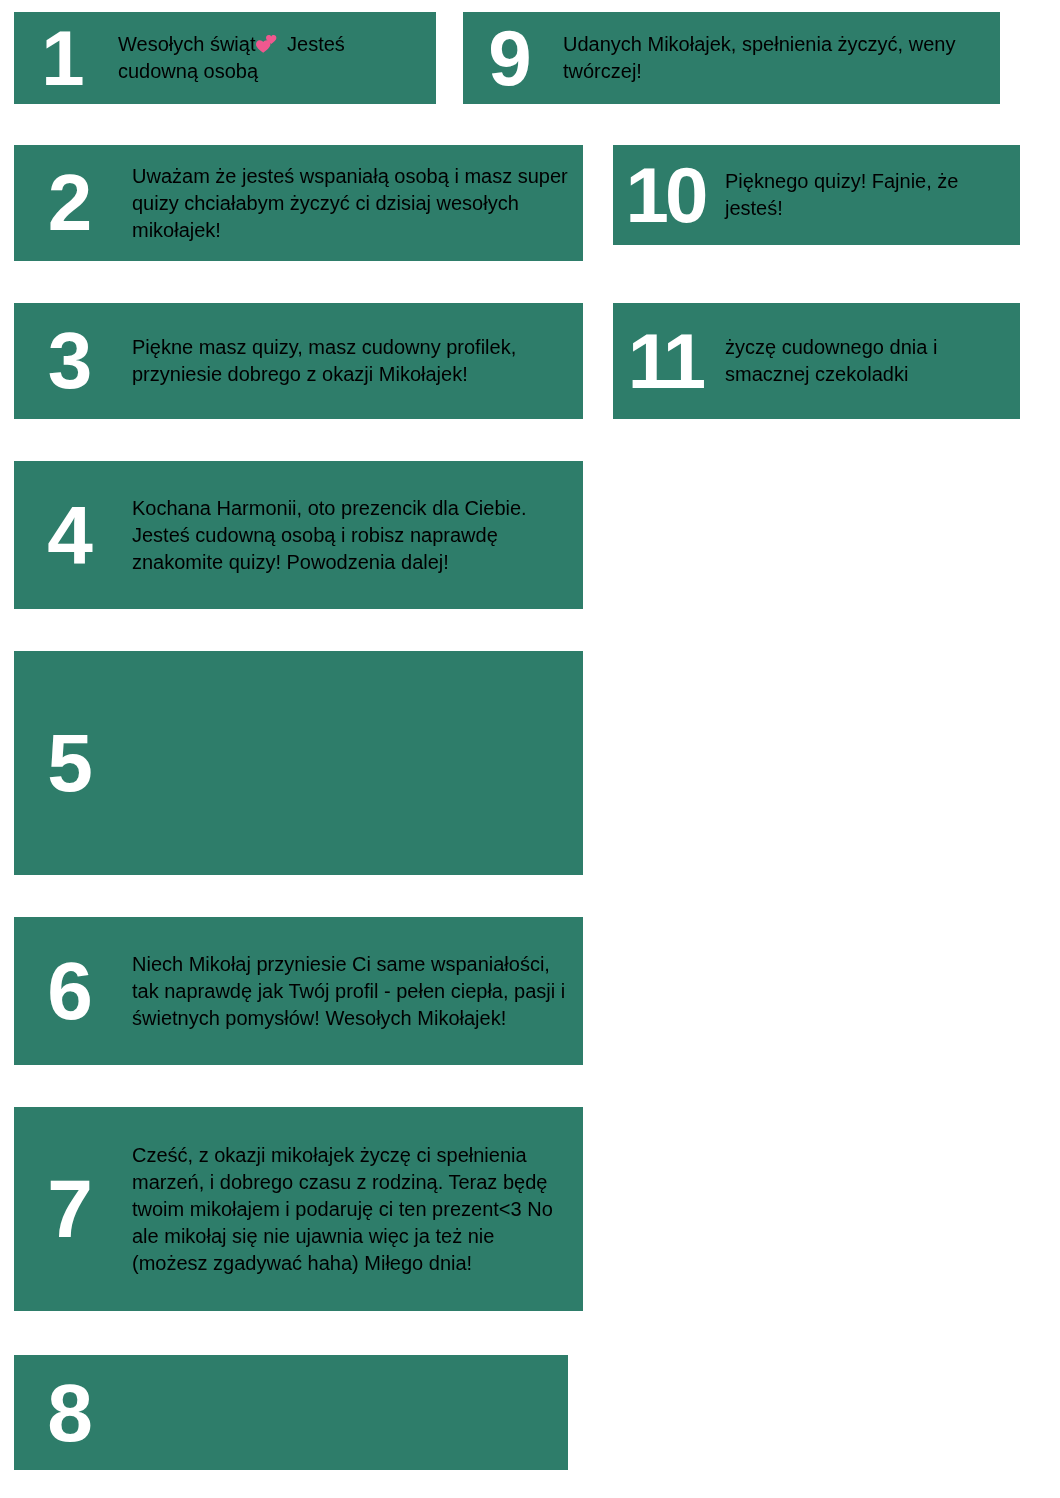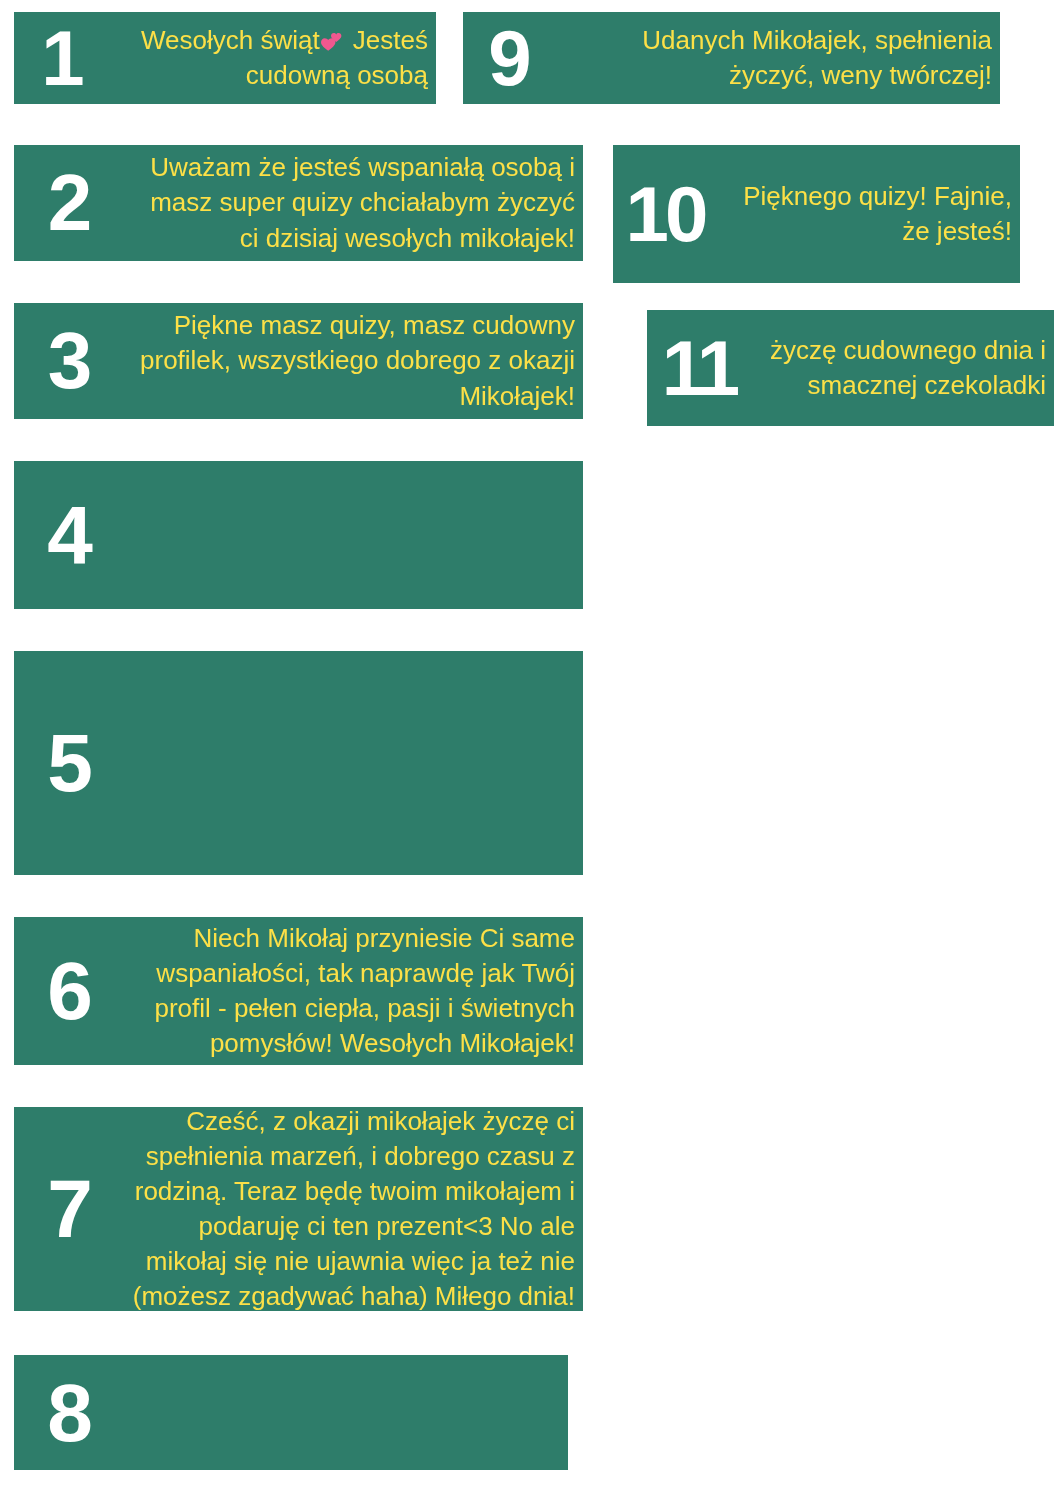--- a/index.html
+++ b/index.html
@@ -33,24 +33,24 @@
     font-weight: bold;
     font-size: 76px;
     line-height: 0.95;
     letter-spacing: -2px;
     flex: 0 0 auto;
     text-align: center;
     white-space: nowrap;
     font-family: "Liberation Sans", sans-serif;
   }
   .card-text {
-    color: #fde047;
-    font-size: 26px;
+    color: #000000;
+    font-size: 20px;
     line-height: 1.35;
-    text-align: right;
+    text-align: left;
     flex: 1 1 auto;
     padding: 0 8px;
     font-family: "Liberation Sans", sans-serif;
     word-wrap: break-word;
   }
   .heart-icon {
     display: inline-block;
     position: relative;
     width: 26px;
     height: 20px;
@@ -60,27 +60,27 @@
 
   
   #card-1  { left: 14px;  top: 12px;   width: 422px; height: 92px;  }
   #card-1 .card-number { width: 96px; font-size: 78px; }
   #card-9  { left: 463px; top: 12px;   width: 537px; height: 92px;  }
   #card-9 .card-number { width: 92px; font-size: 78px; }
 
   
   #card-2  { left: 14px;  top: 145px;  width: 569px; height: 116px; }
   #card-2 .card-number { width: 110px; font-size: 80px; }
-  #card-10 { left: 613px; top: 145px;  width: 407px; height: 138px; }
+  #card-10 { left: 613px; top: 145px;  width: 407px; height: 100px; }
   #card-10 .card-number { width: 104px; font-size: 78px; letter-spacing: -4px; }
 
   
   #card-3  { left: 14px;  top: 303px;  width: 569px; height: 116px; }
   #card-3 .card-number { width: 110px; font-size: 80px; }
-  #card-11 { left: 613px; top: 310px;  width: 407px; height: 116px; margin-left: 34px; }
+  #card-11 { left: 613px; top: 303px;  width: 407px; height: 116px; }
   #card-11 .card-number { width: 104px; font-size: 78px; letter-spacing: -4px; }
 
   
   #card-4  { left: 14px;  top: 461px;  width: 569px; height: 148px; }
   #card-4 .card-number { width: 110px; font-size: 82px; }
 
   #card-5  { left: 14px;  top: 651px;  width: 569px; height: 224px; }
   #card-5 .card-number { width: 110px; font-size: 82px; }
 
   #card-6  { left: 14px;  top: 917px;  width: 569px; height: 148px; }
@@ -115,30 +115,31 @@
     <div class="card-text">Uważam że jesteś wspaniałą osobą i masz super quizy chciałabym życzyć ci dzisiaj wesołych mikołajek!</div>
   </div>
 
   <div class="card" id="card-10">
     <div class="card-number">10</div>
     <div class="card-text">Pięknego quizy! Fajnie, że jesteś!</div>
   </div>
 
   <div class="card" id="card-3">
     <div class="card-number">3</div>
-    <div class="card-text">Piękne masz quizy, masz cudowny profilek, wszystkiego dobrego z okazji Mikołajek!</div>
+    <div class="card-text">Piękne masz quizy, masz cudowny profilek, przyniesie dobrego z okazji Mikołajek!</div>
   </div>
 
   <div class="card" id="card-11">
     <div class="card-number">11</div>
     <div class="card-text">życzę cudownego dnia i smacznej czekoladki</div>
   </div>
 
   <div class="card" id="card-4">
     <div class="card-number">4</div>
+    <div class="card-text">Kochana Harmonii, oto prezencik dla Ciebie. Jesteś cudowną osobą i robisz naprawdę znakomite quizy! Powodzenia dalej!</div>
   </div>
 
   <div class="card" id="card-5">
     <div class="card-number">5</div>
   </div>
 
   <div class="card" id="card-6">
     <div class="card-number">6</div>
     <div class="card-text">Niech Mikołaj przyniesie Ci same wspaniałości, tak naprawdę jak Twój profil - pełen ciepła, pasji i świetnych pomysłów! Wesołych Mikołajek!</div>
   </div>

